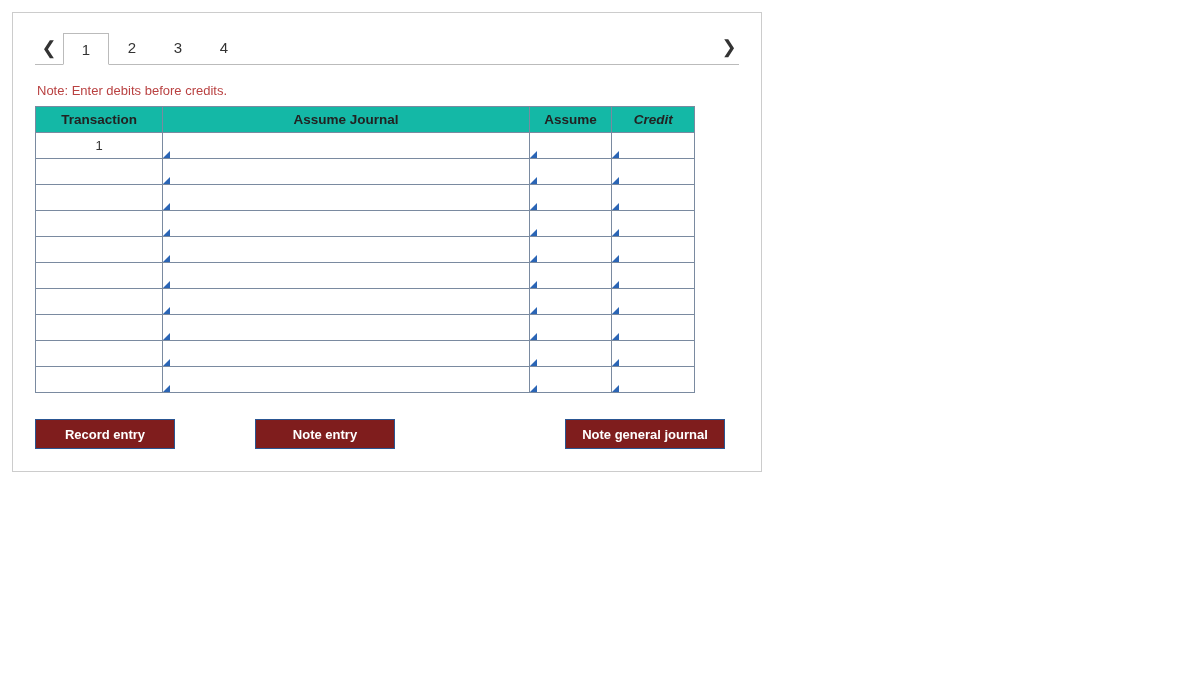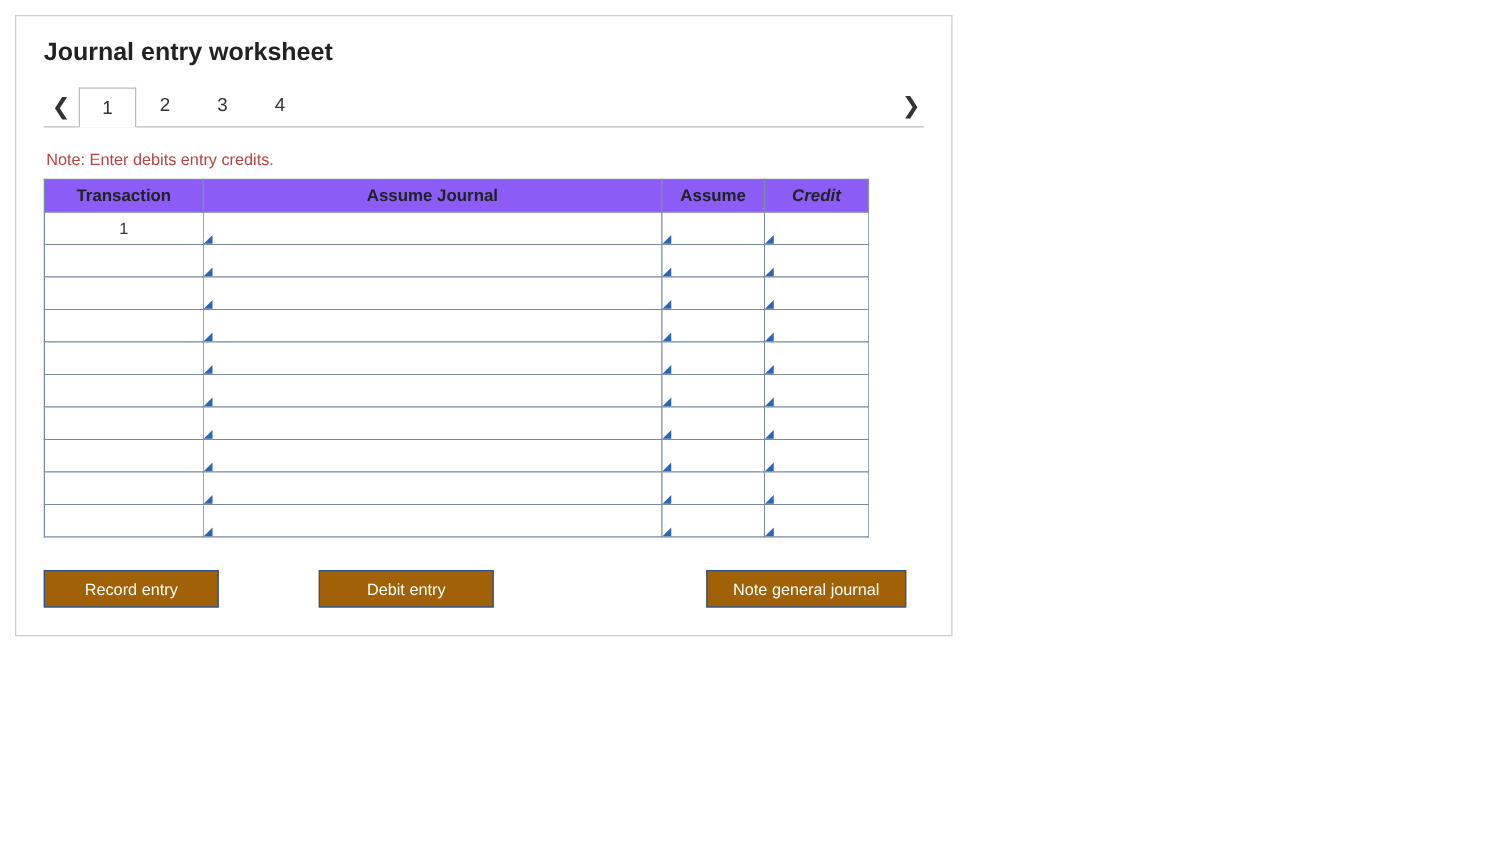--- a/index.html
+++ b/index.html
@@ -73,21 +73,21 @@
     color: #b94141;
     font-size: 13px;
     margin: 18px 0 8px 2px;
   }
   table.journal {
     border-collapse: collapse;
     width: 660px;
     margin-top: 4px;
   }
   table.journal th {
-    background: #8b5cf6;
+    background: #14b8a6;
     font-weight: bold;
     font-size: 13.5px;
     color: #222;
     text-align: center;
     height: 26px;
   }
   table.journal th, table.journal td {
     border: 1px solid #7a8aa0;
   }
   table.journal td {
@@ -122,59 +122,58 @@
     border-style: solid;
     border-width: 0 0 7px 7px;
     border-color: transparent transparent #2b65b5 transparent;
   }
   .btn-row {
     display: flex;
     gap: 70px;
     margin-top: 26px;
   }
   .btn {
-    background: #a16207;
+    background: #7f1d1d;
     color: #fff;
-    font-weight: normal;
+    font-weight: bold;
     font-size: 13px;
     height: 30px;
     display: flex;
     align-items: center;
     justify-content: center;
     border: 1px solid #2a5591;
     cursor: pointer;
     padding: 0 14px;
   }
   .btn.record { width: 140px; }
   .btn.clear  { width: 140px; margin-left: 10px; }
   .btn.view   { width: 160px; margin-left: auto; }
   .btn-row { justify-content: flex-start; width: 690px;}
 </style>
 </head>
 <body>
 
 <div class="panel">
 
-  <div class="title">Journal entry worksheet</div>
 
   <div class="tabbar">
     <div class="nav-arrow">
       <span>❮</span>
     </div>
     <div class="tab active">1</div>
     <div class="tab">2</div>
     <div class="tab">3</div>
     <div class="tab">4</div>
     <div class="nav-arrow right">
       <span>❯</span>
     </div>
   </div>
 
 
-  <div class="note">Note: Enter debits entry credits.</div>
+  <div class="note">Note: Enter debits before credits.</div>
 
   <table class="journal">
     <thead>
       <tr>
         <th class="col-trans">Transaction</th>
         <th class="col-gj">Assume Journal</th>
         <th class="col-debit">Assume</th>
         <th class="col-credit">Credit</th>
       </tr>
     </thead>
@@ -237,17 +236,17 @@
           <td class="col-trans"></td>
           <td class="col-gj dd-cell"></td>
           <td class="col-debit dd-cell"></td>
           <td class="col-credit dd-cell"></td>
         </tr>
       </tbody>
   </table>
 
   <div class="btn-row">
     <div class="btn record">Record entry</div>
-    <div class="btn clear">Debit entry</div>
+    <div class="btn clear">Note entry</div>
     <div class="btn view">Note general journal</div>
   </div>
 
 </div>
 
 </body></html>

